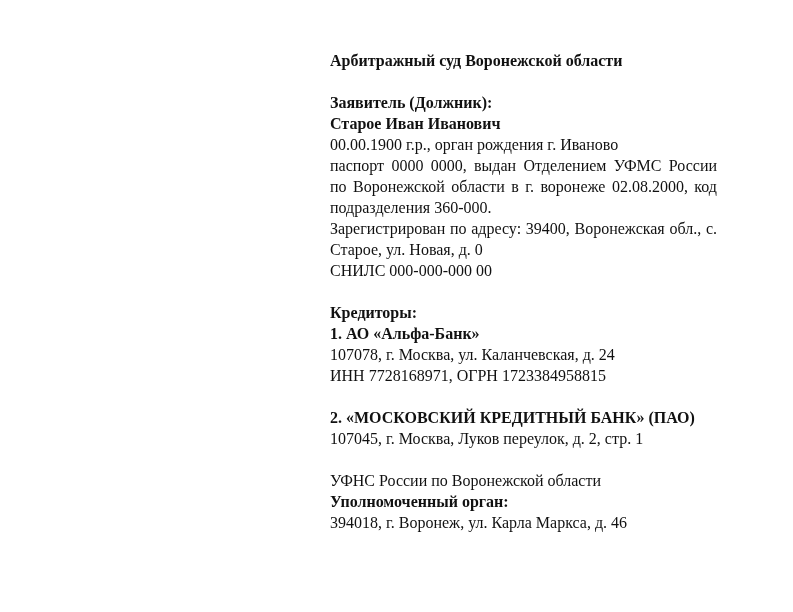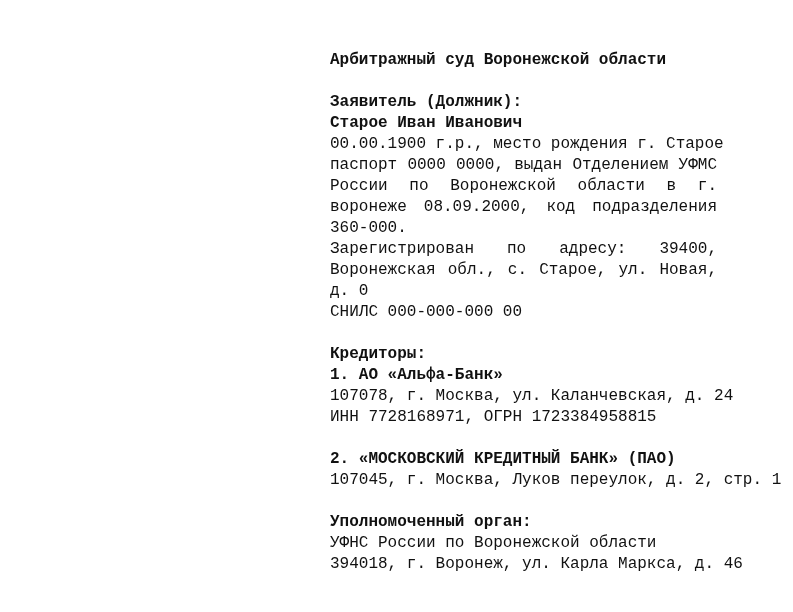--- a/index.html
+++ b/index.html
@@ -14,21 +14,21 @@
     position: relative;
     width: 793px;
     height: 612px;
     background: #ffffff;
   }
   .doc {
     position: absolute;
     left: 330px;
     top: 50px;
     width: 387px;
-    font-family: Liberation Mono, monospace;
+    font-family: Liberation Serif, serif;
     font-size: 16px;
     line-height: 21px;
     color: #111111;
   }
   .line { display: block; min-height: 21px; white-space: nowrap; }
   .bold { font-weight: bold; }
   .justify {
     display: block;
     text-align: justify;
     white-space: normal;
@@ -40,22 +40,22 @@
 
 <div class="page">
   <div class="doc">
 
     <span class="line bold">Арбитражный суд Воронежской области</span>
     <span class="gap"></span>
 
     <div>
       <span class="line bold">Заявитель (Должник):</span>
       <span class="line bold">Старое Иван Иванович</span>
-      <span class="line">00.00.1900 г.р., место рождения г. Старое</span>
-      <span class="justify">паспорт 0000 0000, выдан Отделением УФМС России по Воронежской области в г. воронеже 08.09.2000, код подразделения 360-000.</span>
+      <span class="line">00.00.1900 г.р., орган рождения г. Иваново</span>
+      <span class="justify">паспорт 0000 0000, выдан Отделением УФМС России по Воронежской области в г. воронеже 02.08.2000, код подразделения 360-000.</span>
       <span class="justify">Зарегистрирован по адресу: 39400, Воронежская обл., с. Старое, ул. Новая, д. 0</span>
       <span class="line">СНИЛС 000-000-000 00</span>
     </div>
     <span class="gap"></span>
 
     <div>
       <span class="line bold">Кредиторы:</span>
 
       <div>
         <span class="line bold">1. АО «Альфа-Банк»</span>
@@ -65,19 +65,19 @@
       <span class="gap"></span>
 
       <div>
         <span class="line bold">2. «МОСКОВСКИЙ КРЕДИТНЫЙ БАНК» (ПАО)</span>
         <span class="line">107045, г. Москва, Луков переулок, д. 2, стр. 1</span>
       </div>
     </div>
     <span class="gap"></span>
 
     <div>
+      <span class="line">УФНС России по Воронежской области</span>
       <span class="line bold">Уполномоченный орган:</span>
-      <span class="line">УФНС России по Воронежской области</span>
       <span class="line">394018, г. Воронеж, ул. Карла Маркса, д. 46</span>
     </div>
 
   </div>
 </div>
 
 </body></html>

